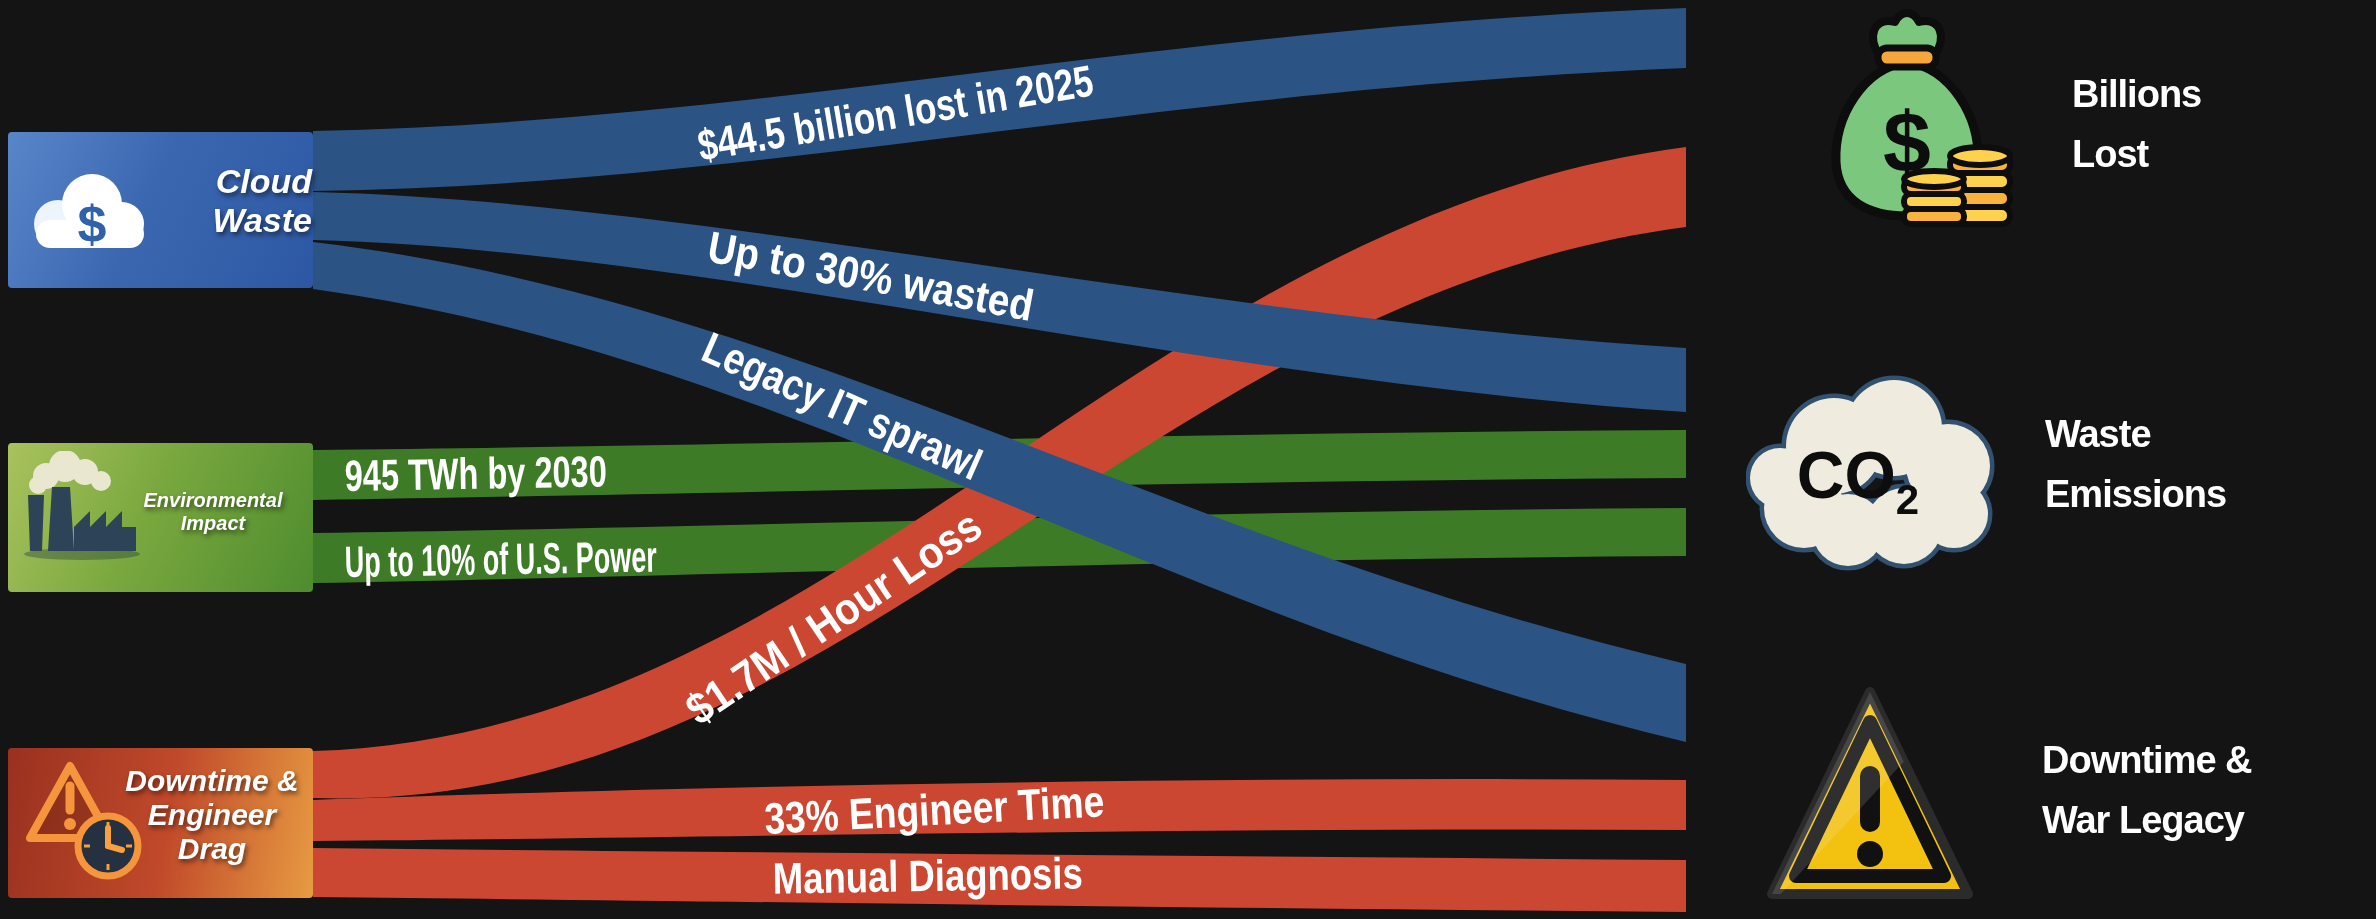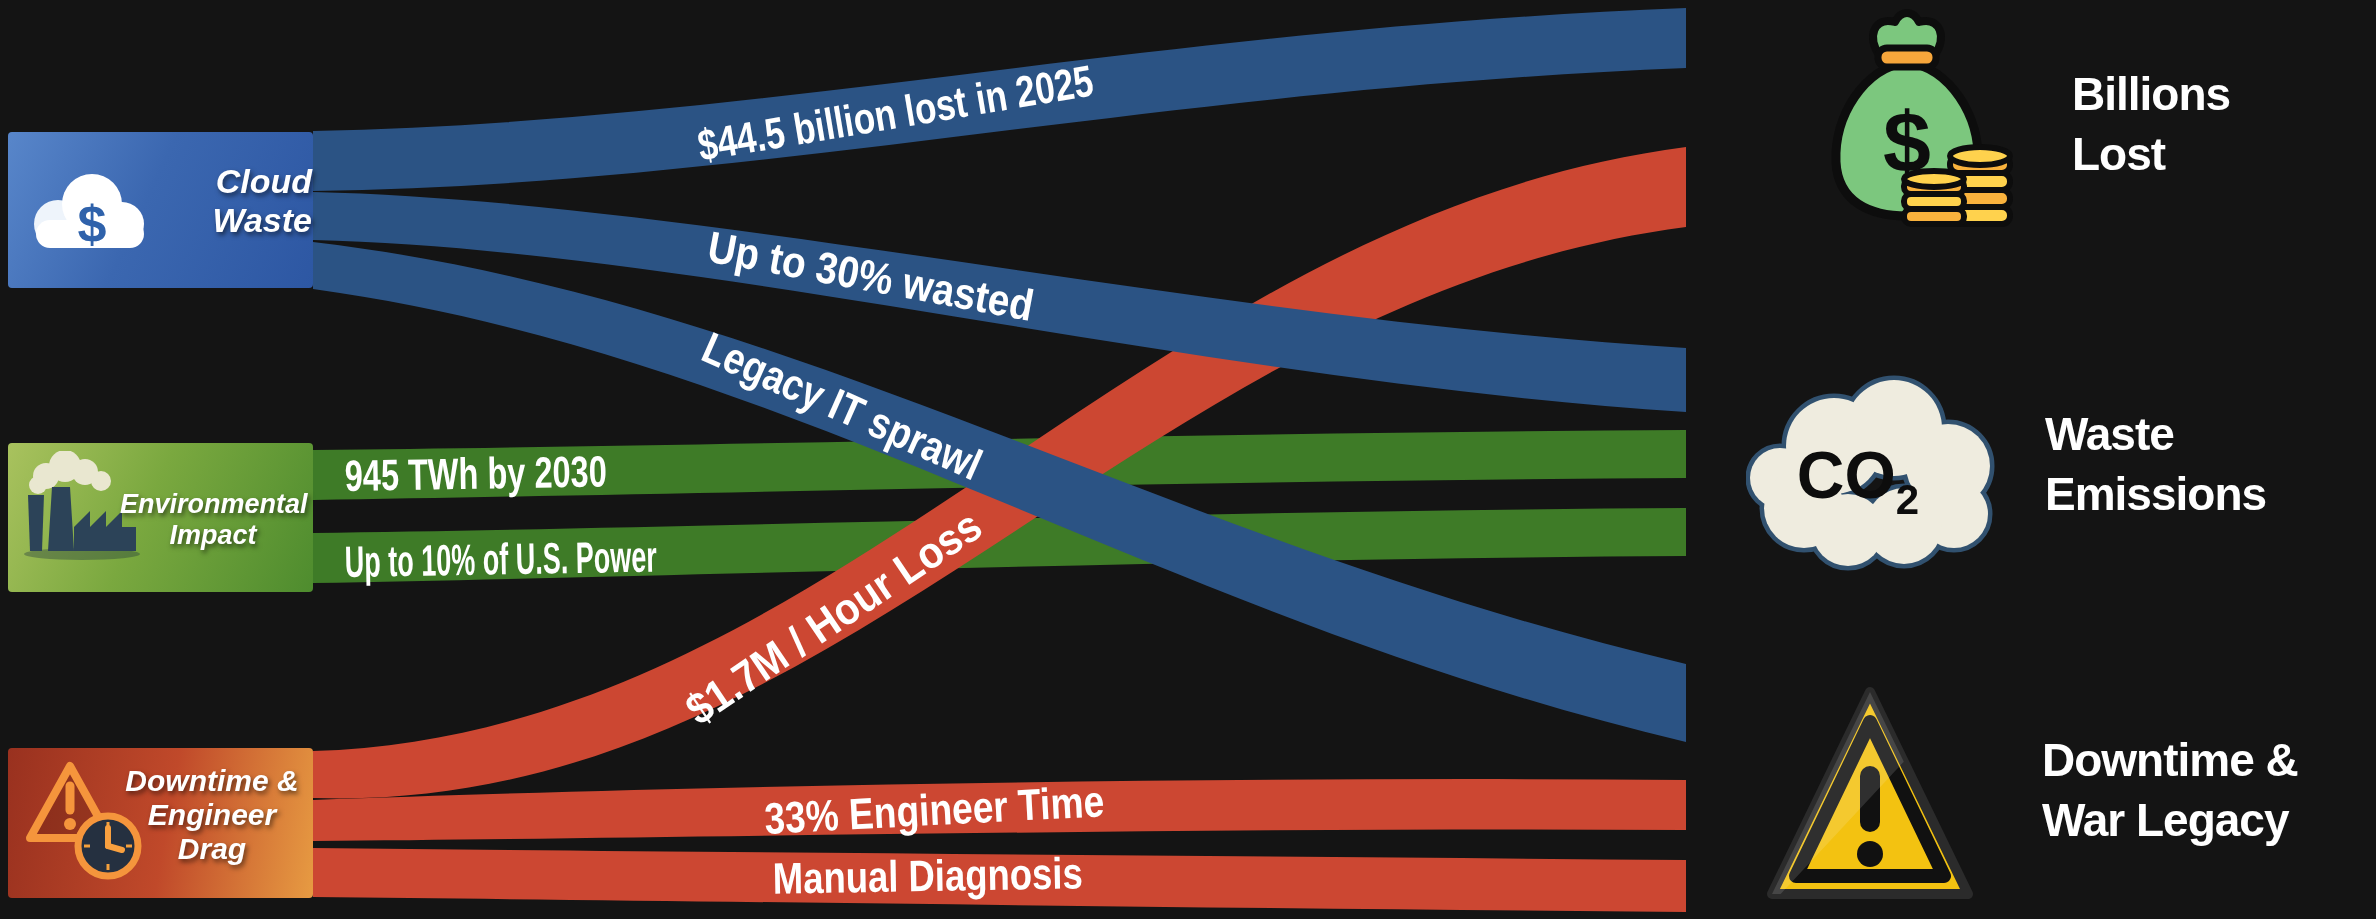--- a/index.html
+++ b/index.html
@@ -18,26 +18,26 @@
   .node{position:absolute;width:305px;height:156px;border-radius:4px;}
   .node-cloud{left:8px;top:132px;background:linear-gradient(115deg,#5886ca 0%,#3b67b0 45%,#2d57a3 100%);}
   .node-env{left:8px;top:443px;height:149px;background:linear-gradient(115deg,#a9c25e 0%,#7aa83f 45%,#4e8c2e 100%);}
   .node-down{left:8px;top:748px;height:150px;background:linear-gradient(100deg,#99311f 0%,#c0492a 52%,#e79b42 100%);}
   .node-text{
     position:absolute;color:#fff;font-style:italic;font-weight:bold;
     text-shadow:2px 3px 5px rgba(0,0,0,.55);line-height:1.14;
   }
   .node-text-cloud{left:148px;top:30px;width:156px;font-size:34px;text-align:right;}
   .node-text-cloud .l2{padding-left:16px;}
-  .node-text-env{left:112px;top:46px;width:186px;font-size:27px;text-align:center;}
+  .node-text-env{left:112px;top:46px;width:186px;font-size:20px;text-align:center;}
   .node-text-down{left:108px;top:16px;width:192px;font-size:30px;text-align:center;}
   .node-icon{position:absolute;}
   
   .outcome-label{
-    position:absolute;color:#fff;font-weight:bold;font-size:46px;
+    position:absolute;color:#fff;font-weight:bold;font-size:38px;
     line-height:60px;letter-spacing:-1px;white-space:nowrap;
   }
   .ol-billions{left:2072px;top:64px;}
   .ol-emissions{left:2045px;top:404px;}
   .ol-warrooms{left:2042px;top:730px;}
   .outcome-icon{position:absolute;}
   .oi-money{left:1800px;top:4px;}
   .oi-co2{left:1746px;top:356px;}
   .oi-warning{left:1762px;top:682px;}
 </style>

